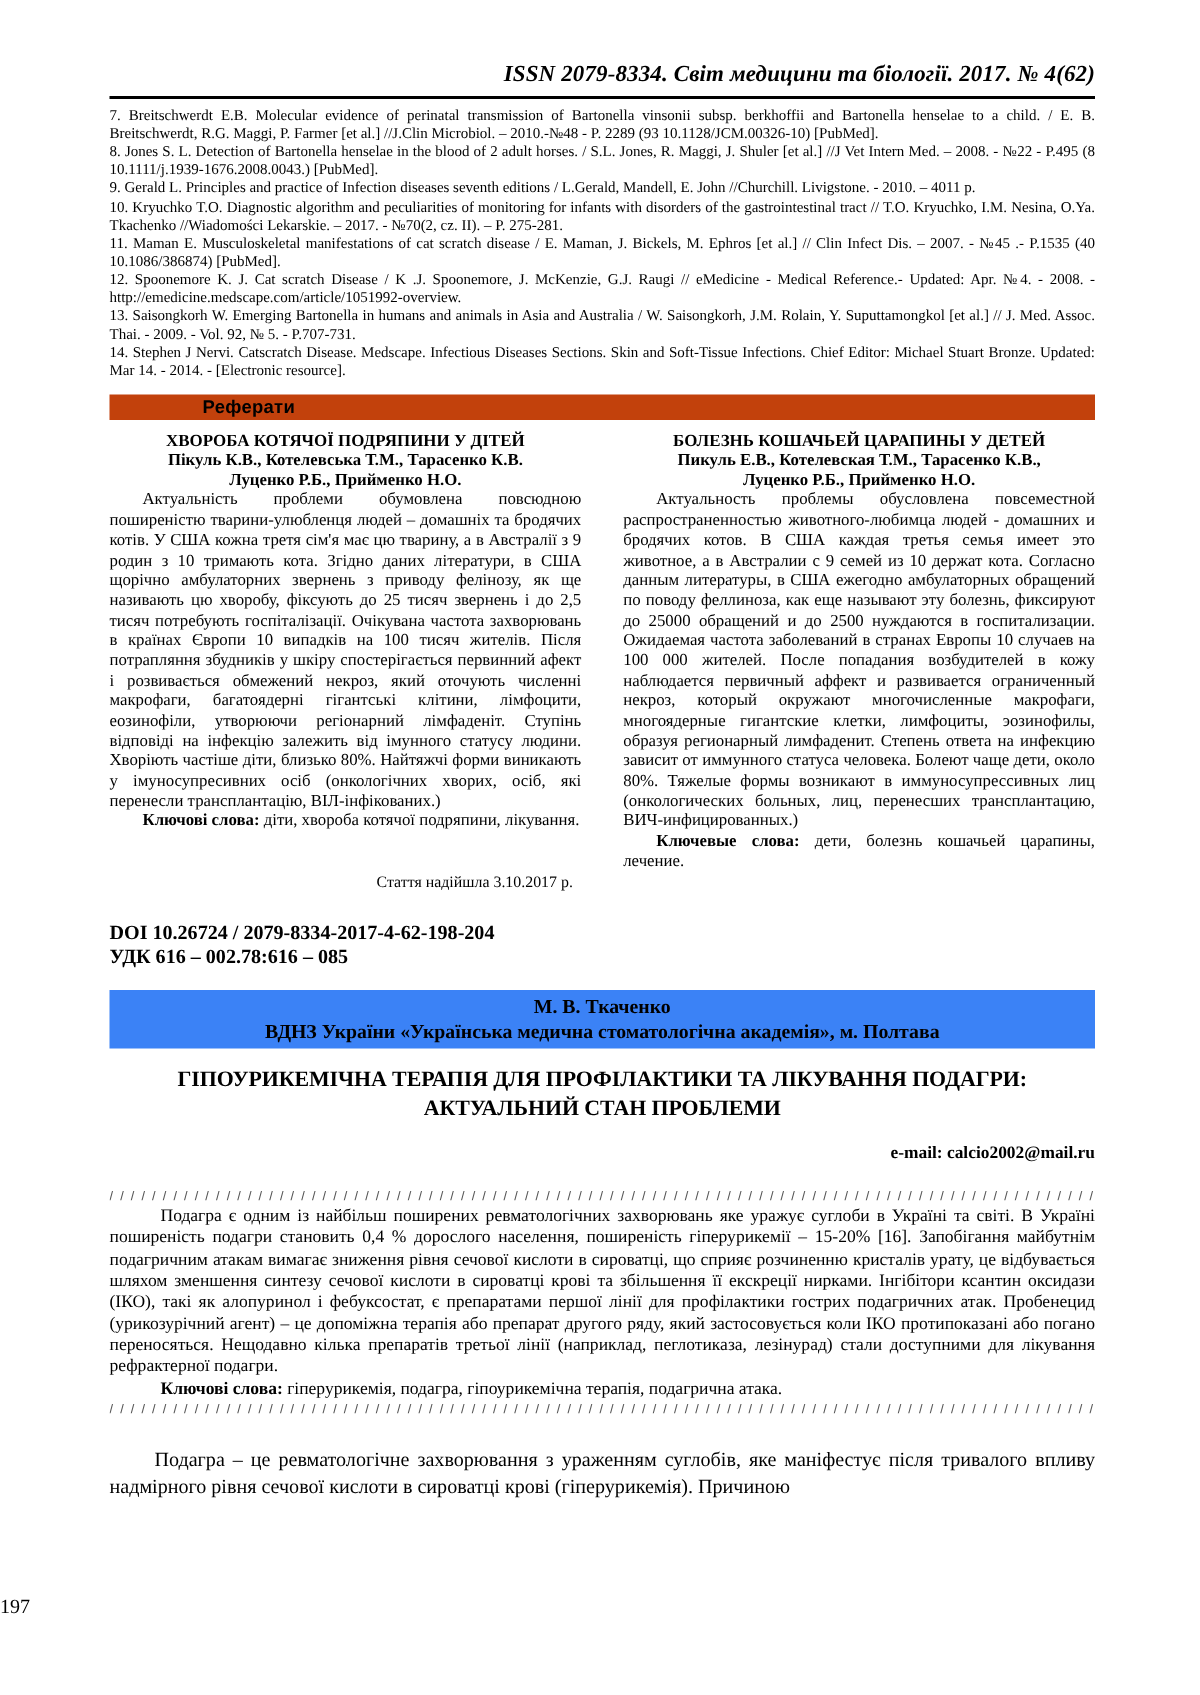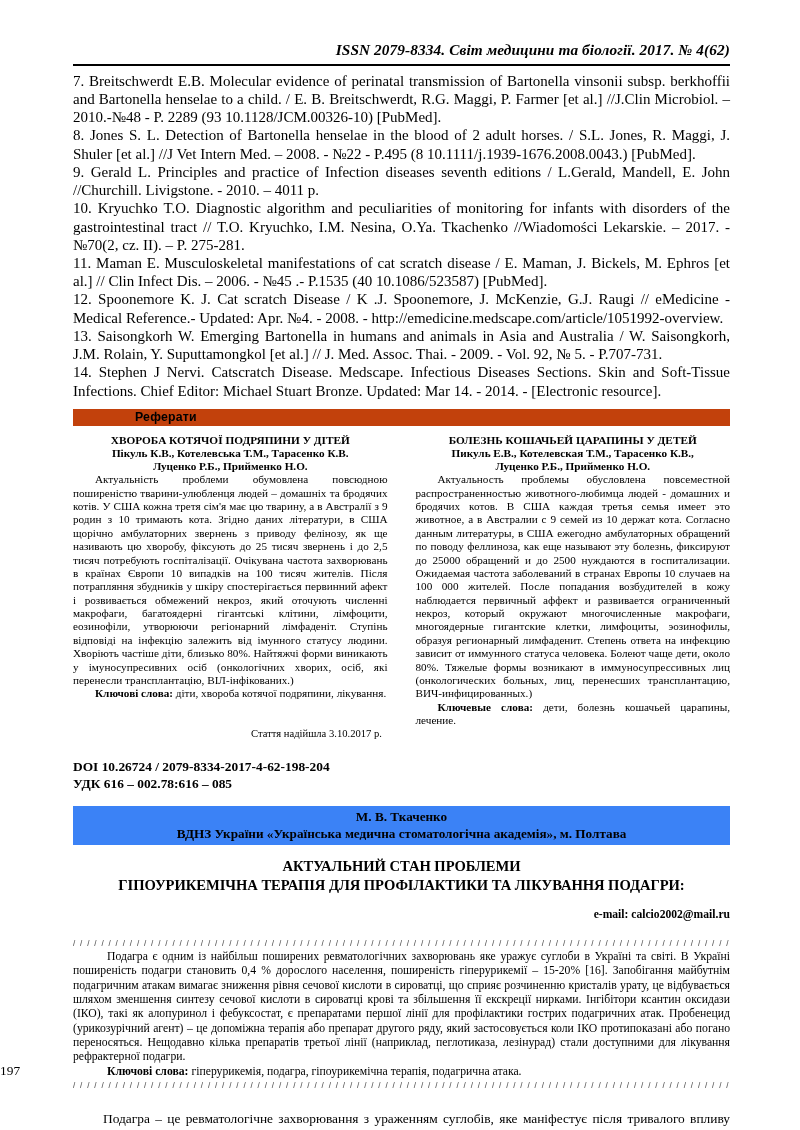--- a/index.html
+++ b/index.html
@@ -41,21 +41,21 @@
     padding-bottom: 2px;
   }
   .runhead-rule {
     border-bottom: 2.2px solid #000;
     margin-top: 3px;
     margin-bottom: 6px;
   }
 
   
   .refs {
-    font-size: 15px;
+    font-size: 10px;
     line-height: 1.215;
     text-align: justify;
   }
   .refs p {
     margin: 0 0 0 0;
     text-indent: 0;
   }
 
   
   .graybar {
@@ -225,21 +225,21 @@
   <div class="content">
 
     <div class="runhead">ISSN 2079-8334. Світ медицини та біології. 2017. № 4(62)</div>
     <div class="runhead-rule"></div>
 
     <div class="refs">
       <p>7. Breitschwerdt E.B. Molecular evidence of perinatal transmission of Bartonella vinsonii subsp. berkhoffii and Bartonella henselae to a child. / E. B. Breitschwerdt, R.G. Maggi, P. Farmer [et al.] //J.Clin Microbiol. – 2010.-№48 - P. 2289 (93 10.1128/JCM.00326-10) [PubMed].</p>
       <p>8. Jones S. L. Detection of Bartonella henselae in the blood of 2 adult horses. / S.L. Jones, R. Maggi, J. Shuler [et al.] //J Vet Intern Med. – 2008. - №22 - P.495 (8 10.1111/j.1939-1676.2008.0043.) [PubMed].</p>
       <p>9. Gerald L. Principles and practice of Infection diseases seventh editions / L.Gerald, Mandell, E. John //Churchill. Livigstone. - 2010. – 4011 p.</p>
       <p>10. Kryuchko T.O. Diagnostic algorithm and peculiarities of monitoring for infants with disorders of the gastrointestinal tract // T.O. Kryuchko, I.M. Nesina, O.Ya. Tkachenko //Wiadomości Lekarskie. – 2017. - №70(2, cz. II). – P. 275-281.</p>
-      <p>11. Maman E. Musculoskeletal manifestations of cat scratch disease / E. Maman, J. Bickels, M. Ephros [et al.] // Clin Infect Dis. – 2006. - №45 .- P.1535 (40 10.1086/523587) [PubMed].</p>
+      <p>11. Maman E. Musculoskeletal manifestations of cat scratch disease / E. Maman, J. Bickels, M. Ephros [et al.] // Clin Infect Dis. – 2007. - №45 .- P.1535 (40 10.1086/386874) [PubMed].</p>
       <p>12. Spoonemore K. J. Cat scratch Disease / K .J. Spoonemore, J. McKenzie, G.J. Raugi // eMedicine - Medical Reference.- Updated: Apr. №4. - 2008. - http://emedicine.medscape.com/article/1051992-overview.</p>
       <p>13. Saisongkorh W. Emerging Bartonella in humans and animals in Asia and Australia / W. Saisongkorh, J.M. Rolain, Y. Suputtamongkol [et al.] // J. Med. Assoc. Thai. - 2009. - Vol. 92, № 5. - P.707-731.</p>
       <p>14. Stephen J Nervi. Catscratch Disease. Medscape. Infectious Diseases Sections. Skin and Soft-Tissue Infections. Chief Editor: Michael Stuart Bronze. Updated: Mar 14. - 2014. - [Electronic resource].</p>
     </div>
 
     <div class="graybar">
       <span class="bar-label">Реферати</span>
     </div>
 
     <div class="abstract-cols">
@@ -267,22 +267,22 @@
       <div>DOI 10.26724 / 2079-8334-2017-4-62-198-204</div>
       <div>УДК 616 – 002.78:616 – 085</div>
     </div>
 
     <div class="author-bar">
       <span class="author-name">М. В. Ткаченко</span>
       <span class="author-affil">ВДНЗ України «Українська медична стоматологічна академія», м. Полтава</span>
     </div>
 
     <div class="art-title">
+      <div>ГІПОУРИКЕМІЧНА ТЕРАПІЯ ДЛЯ ПРОФІЛАКТИКИ ТА ЛІКУВАННЯ ПОДАГРИ:</div>
       <div>АКТУАЛЬНИЙ СТАН ПРОБЛЕМИ</div>
-      <div>ГІПОУРИКЕМІЧНА ТЕРАПІЯ ДЛЯ ПРОФІЛАКТИКИ ТА ЛІКУВАННЯ ПОДАГРИ:</div>
     </div>
 
     <div class="email-line">e-mail: calcio2002@mail.ru</div>
 
     <div class="hatch-box">
       <div class="hatch-line hatch-top">/ / / / / / / / / / / / / / / / / / / / / / / / / / / / / / / / / / / / / / / / / / / / / / / / / / / / / / / / / / / / / / / / / / / / / / / / / / / / / / / / / / / / / / / / / / / / / / / / / / / / / / / / / / / / / / / / / / / / / / / / / / / / / /</div>
       <p class="ua-abs">Подагра є одним із найбільш поширених ревматологічних захворювань яке уражує суглоби в Україні та світі. В Україні поширеність подагри становить 0,4 % дорослого населення, поширеність гіперурикемії – 15-20% [16]. Запобігання майбутнім подагричним атакам вимагає зниження рівня сечової кислоти в сироватці, що сприяє розчиненню кристалів урату, це відбувається шляхом зменшення синтезу сечової кислоти в сироватці крові та збільшення її екскреції нирками. Інгібітори ксантин оксидази (ІКО), такі як алопуринол і фебуксостат, є препаратами першої лінії  для профілактики гострих подагричних атак. Пробенецид (урикозурічний агент) – це допоміжна терапія або препарат другого ряду, який застосовується коли ІКО протипоказані або погано переносяться. Нещодавно кілька препаратів третьої лінії (наприклад, пеглотиказа, лезінурад) стали доступними для лікування рефрактерної подагри.</p>
       <p class="ua-kw"><b>Ключові слова:</b><span> гіперурикемія, подагра, гіпоурикемічна терапія, подагрична атака.</span></p>
       <div class="hatch-line hatch-bottom">/ / / / / / / / / / / / / / / / / / / / / / / / / / / / / / / / / / / / / / / / / / / / / / / / / / / / / / / / / / / / / / / / / / / / / / / / / / / / / / / / / / / / / / / / / / / / / / / / / / / / / / / / / / / / / / / / / / / / / / / / / / / / / /</div>
     </div>

